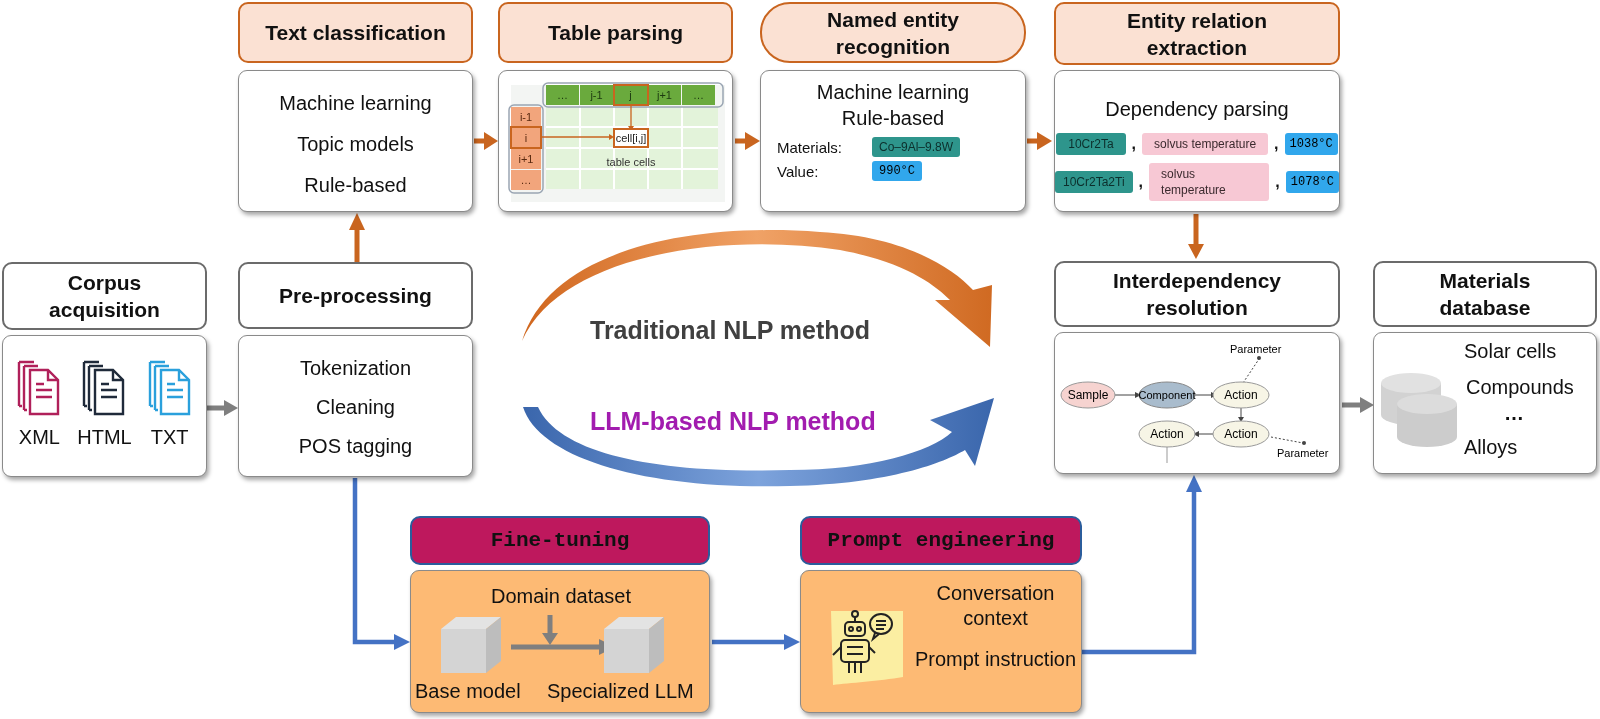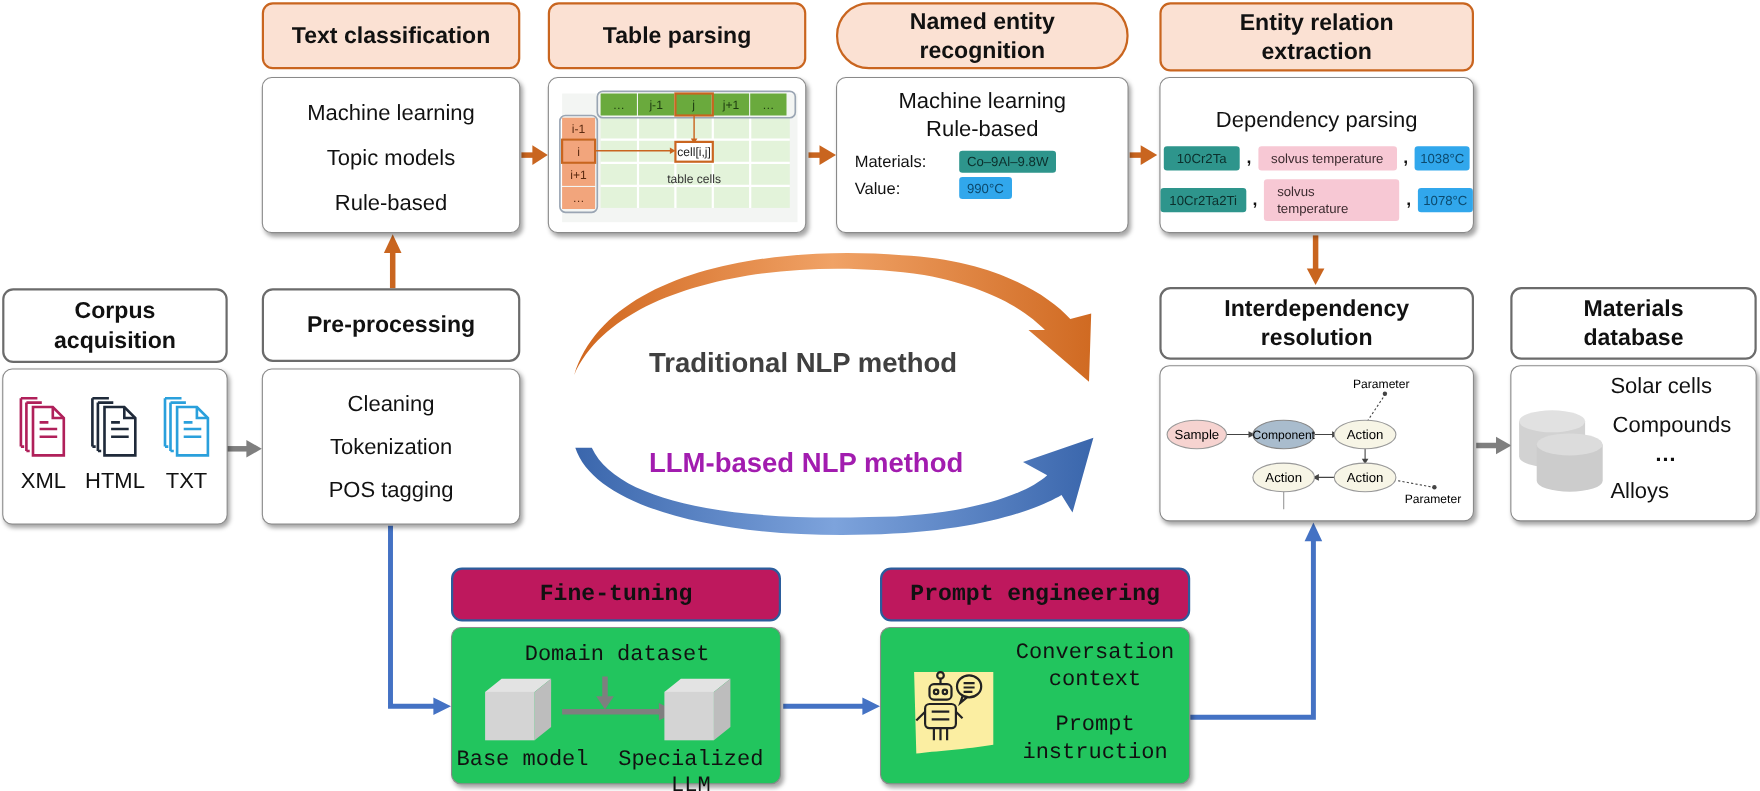--- a/index.html
+++ b/index.html
@@ -3,26 +3,26 @@
 <meta charset="utf-8">
 <style>
   html,body{margin:0;padding:0;background:#fff;}
   body{width:1600px;height:719px;position:relative;overflow:hidden;font-family:"Liberation Sans",sans-serif;color:#111;}
   .abs{position:absolute;box-sizing:border-box;}
   .hdr{display:flex;align-items:center;justify-content:center;text-align:center;font-weight:bold;font-size:21px;line-height:27px;border-radius:10px;}
   .hdr-orange{background:#fbe1d3;border:2.5px solid #c9651f;}
   .hdr-gray{background:#fff;border:2.5px solid #6b6b6b;}
   .hdr-blue{background:#be185d;border:2.5px solid #2b5d9c;font-family:Liberation Mono, monospace;}
   .body-box{background:#fff;border:1.5px solid #8a8a8a;border-radius:9px;box-shadow:2px 3px 4px rgba(0,0,0,0.35);}
-  .body-box.light{background:#22c55e;font-family:Liberation Mono, monospace;}
+  .body-box.light{background:#fdba74;}
   .item{font-size:20px;text-align:center;line-height:24px;}
   .tag{display:inline-block;font-size:12px;padding:2px 7px;border-radius:3px;line-height:16px;}
   .tag-teal{background:#2e958c;color:#0c2f2c;}
   .tag-pink{background:#f7c8d4;color:#3b2a2e;}
-  .tag-blue{background:#31a7ec;color:#0c4a6e;}
+  .tag-blue{background:#31a7ec;color:#000000;font-family:Liberation Mono, monospace;}
   .ner-label{font-size:15px;}
   svg text{font-family:"Liberation Sans",sans-serif;}
 </style>
 </head>
 <body>
 
 <svg class="abs" style="left:0;top:0;" width="1600" height="719">
   <defs>
     <linearGradient id="gOr" x1="0" y1="0" x2="1" y2="0">
       <stop offset="0" stop-color="#d0661d"></stop>
@@ -131,22 +131,22 @@
       </svg>
       <div style="font-size:20px;margin-top:6px;">TXT</div>
     </div>
   </div>
 </div>
 
 <div class="abs hdr hdr-gray" style="left:238px;top:262px;width:235px;height:67px;">
   <span>Pre-processing</span>
 </div>
 <div class="abs body-box" style="left:238px;top:335px;width:235px;height:142px;padding-top:20px;">
+  <div class="item" style="margin-bottom:15px;">Tokenization</div>
   <div class="item" style="margin-bottom:15px;">Cleaning</div>
-  <div class="item" style="margin-bottom:15px;">Tokenization</div>
   <div class="item">POS tagging</div>
 </div>
 
 <div class="abs hdr hdr-orange" style="left:238px;top:2px;width:235px;height:61px;">
   <span>Text classification</span>
 </div>
 <div class="abs body-box" style="left:238px;top:70px;width:235px;height:142px;padding-top:20px;">
   <div class="item" style="margin-bottom:17px;">Machine learning</div>
   <div class="item" style="margin-bottom:17px;">Topic models</div>
   <div class="item">Rule-based</div>

